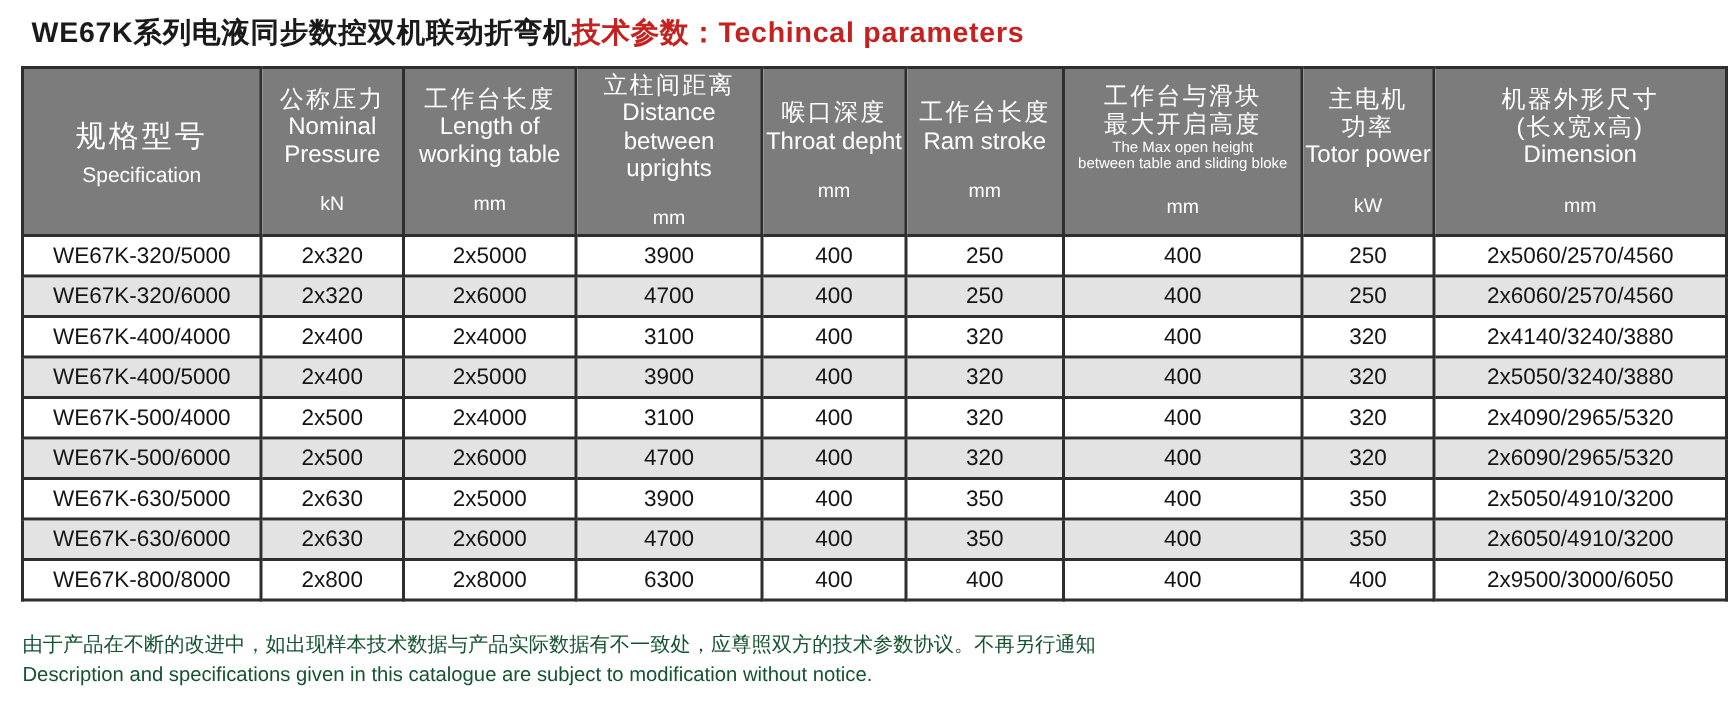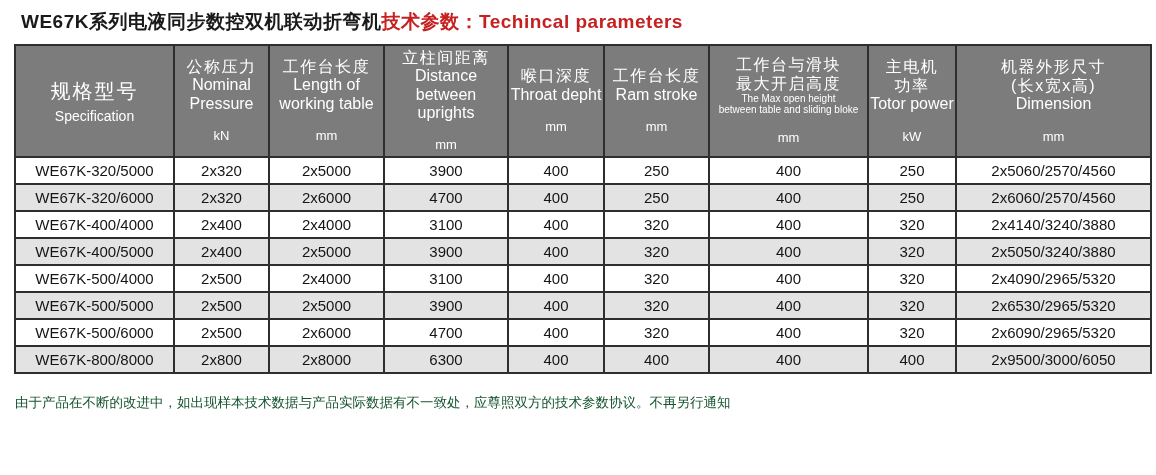--- a/index.html
+++ b/index.html
@@ -167,51 +167,63 @@
           <td>2x500</td>
           <td>2x4000</td>
           <td>3100</td>
           <td>400</td>
           <td>320</td>
           <td>400</td>
           <td>320</td>
           <td>2x4090/2965/5320</td>
         </tr>
         <tr>
-          <td>WE67K-500/5000</td>
-          <td>2x500</td>
-          <td>2x5000</td>
-          <td>3900</td>
-          <td>400</td>
-          <td>320</td>
-          <td>400</td>
-          <td>320</td>
-          <td>2x6530/2965/5320</td>
-        </tr>
-        <tr>
           <td>WE67K-500/6000</td>
           <td>2x500</td>
           <td>2x6000</td>
           <td>4700</td>
           <td>400</td>
           <td>320</td>
           <td>400</td>
           <td>320</td>
           <td>2x6090/2965/5320</td>
         </tr>
         <tr>
+          <td>WE67K-630/5000</td>
+          <td>2x630</td>
+          <td>2x5000</td>
+          <td>3900</td>
+          <td>400</td>
+          <td>350</td>
+          <td>400</td>
+          <td>350</td>
+          <td>2x5050/4910/3200</td>
+        </tr>
+        <tr>
+          <td>WE67K-630/6000</td>
+          <td>2x630</td>
+          <td>2x6000</td>
+          <td>4700</td>
+          <td>400</td>
+          <td>350</td>
+          <td>400</td>
+          <td>350</td>
+          <td>2x6050/4910/3200</td>
+        </tr>
+        <tr>
           <td>WE67K-800/8000</td>
           <td>2x800</td>
           <td>2x8000</td>
           <td>6300</td>
           <td>400</td>
           <td>400</td>
           <td>400</td>
           <td>400</td>
           <td>2x9500/3000/6050</td>
         </tr>
       </tbody>
   </table>
 
   <div class="footer">
     <div>由于产品在不断的改进中，如出现样本技术数据与产品实际数据有不一致处，应尊照双方的技术参数协议。不再另行通知</div>
+    <div>Description and specifications given in this catalogue are subject to modification without notice.</div>
   </div>
 </div>
 
 </body></html>

